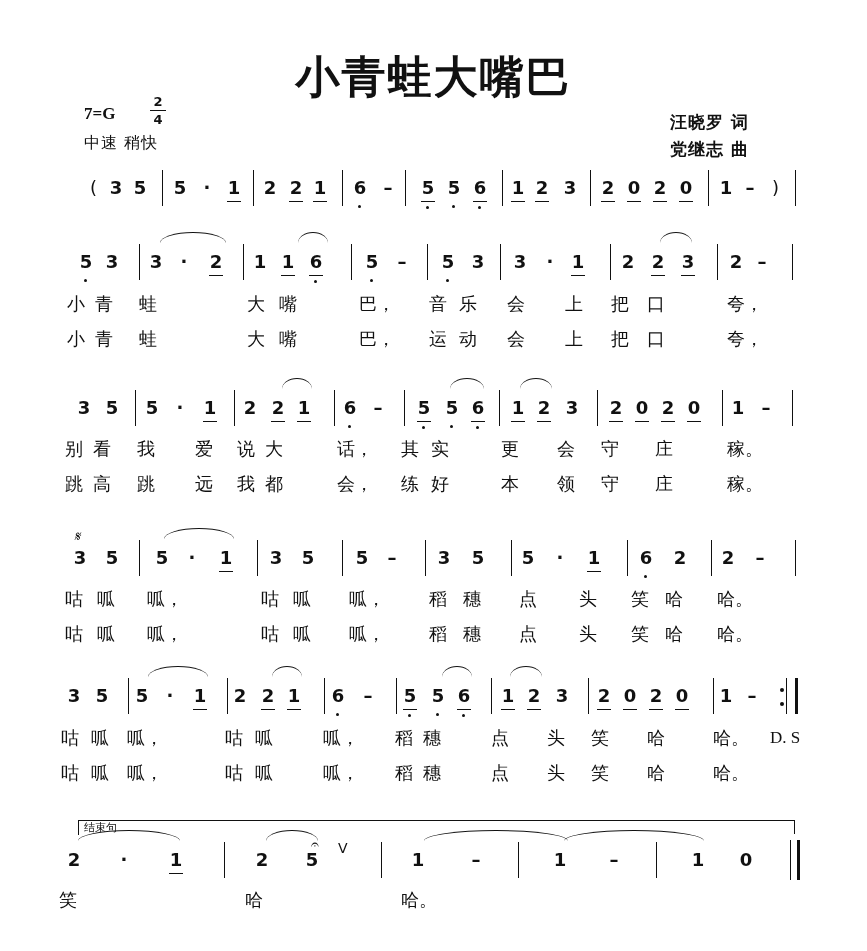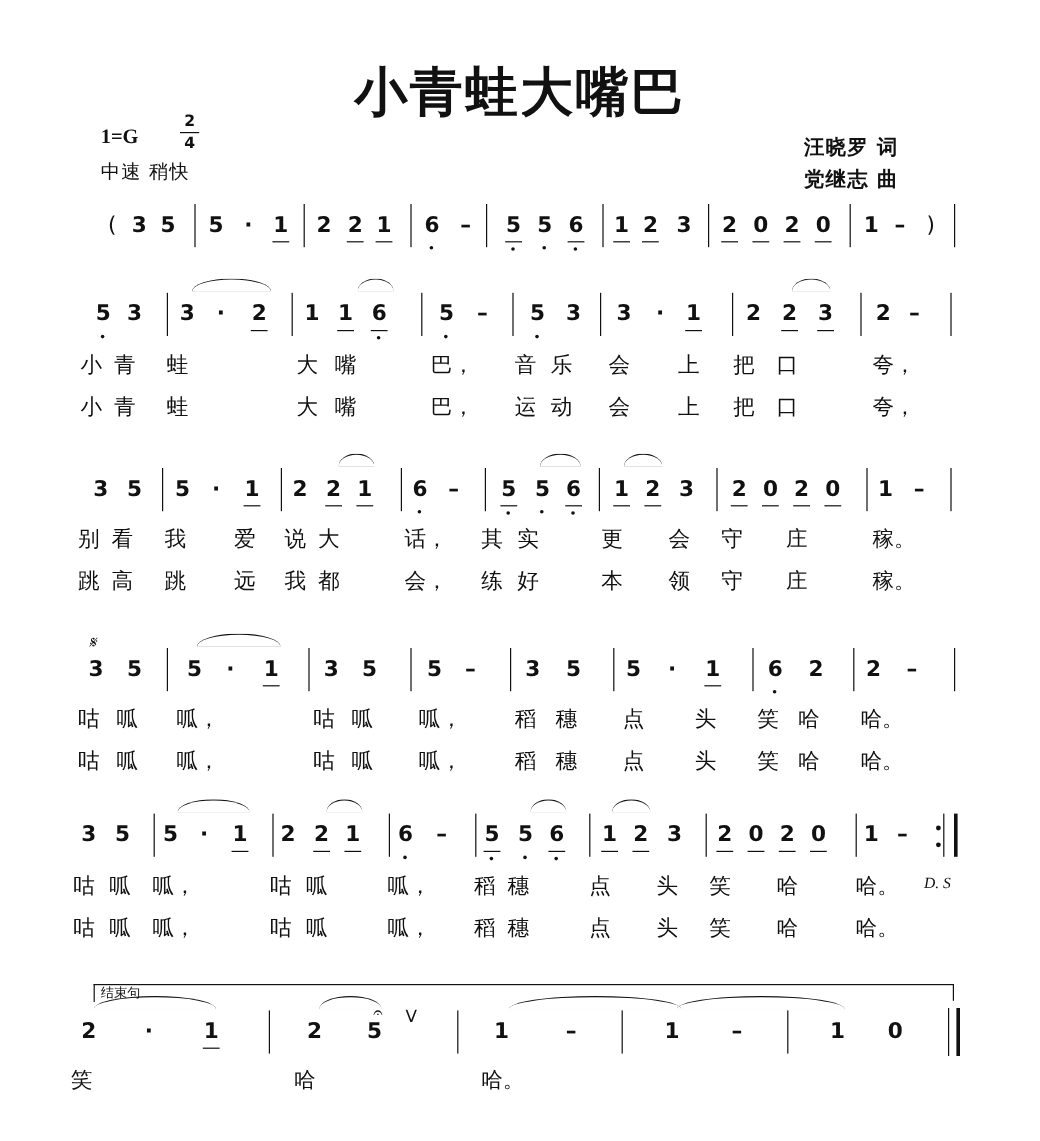--- a/index.html
+++ b/index.html
@@ -13,36 +13,36 @@
   .tempo{position:absolute;left:84px;top:133px;font-size:16px;letter-spacing:1px;}
   .credit{position:absolute;left:670px;font-size:17px;font-weight:bold;letter-spacing:1px;}
   .note{position:absolute;font-size:18px;font-weight:bold;width:16px;text-align:center;line-height:20px;}
   .note.ul::after{content:"";position:absolute;left:1px;right:1px;bottom:-4px;border-bottom:1.6px solid #111;}
   .note.dot::before{content:"";position:absolute;left:6px;bottom:-10px;width:3px;height:3px;border-radius:50%;background:#111;}
   .note.ul.dot::before{bottom:-11px;}
   .barline{position:absolute;width:0;border-left:1.6px solid #111;height:36px;}
   .lyric{position:absolute;font-size:18px;width:22px;text-align:center;}
   .slur{position:absolute;border-top:1.6px solid #111;border-radius:50% 50% 0 0/100% 100% 0 0;height:10px;}
   .paren{position:absolute;font-size:18px;}
-  .ds{position:absolute;font-size:13px;font-family:"Liberation Serif",serif;font-style:italic;}
+  .ds{position:absolute;font-size:17px;font-family:"Liberation Serif",serif;}
   .segno{position:absolute;font-size:14px;font-style:italic;}
   .volta{position:absolute;border-top:1.5px solid #111;border-left:1.5px solid #111;height:14px;}
   .volta-end{position:absolute;border-left:1.5px solid #111;height:14px;}
   .volta-label{position:absolute;font-size:11px;}
   .repeat-end{position:absolute;height:36px;width:8px;border-left:1.6px solid #111;border-right:3px solid #111;}
   .repdots{position:absolute;width:4px;height:4px;background:#111;border-radius:50%;}
   .final{position:absolute;height:40px;width:6px;border-left:1.6px solid #111;border-right:3.5px solid #111;}
   .fermata{position:absolute;font-size:14px;}
   .breath{position:absolute;font-size:14px;}
 </style>
 </head>
 <body>
 
 <div class="title">小青蛙大嘴巴</div>
-<div class="key">1=G</div>
+<div class="key">7=G</div>
 <div class="ts">
   <div>2</div>
   <div class="bar"></div>
   <div>4</div>
 </div>
 <div class="tempo">中速  稍快</div>
 <div class="credit" style="top:111px">汪晓罗  词</div>
 <div class="credit" style="top:138px">党继志  曲</div>
 
 <div id="score">

